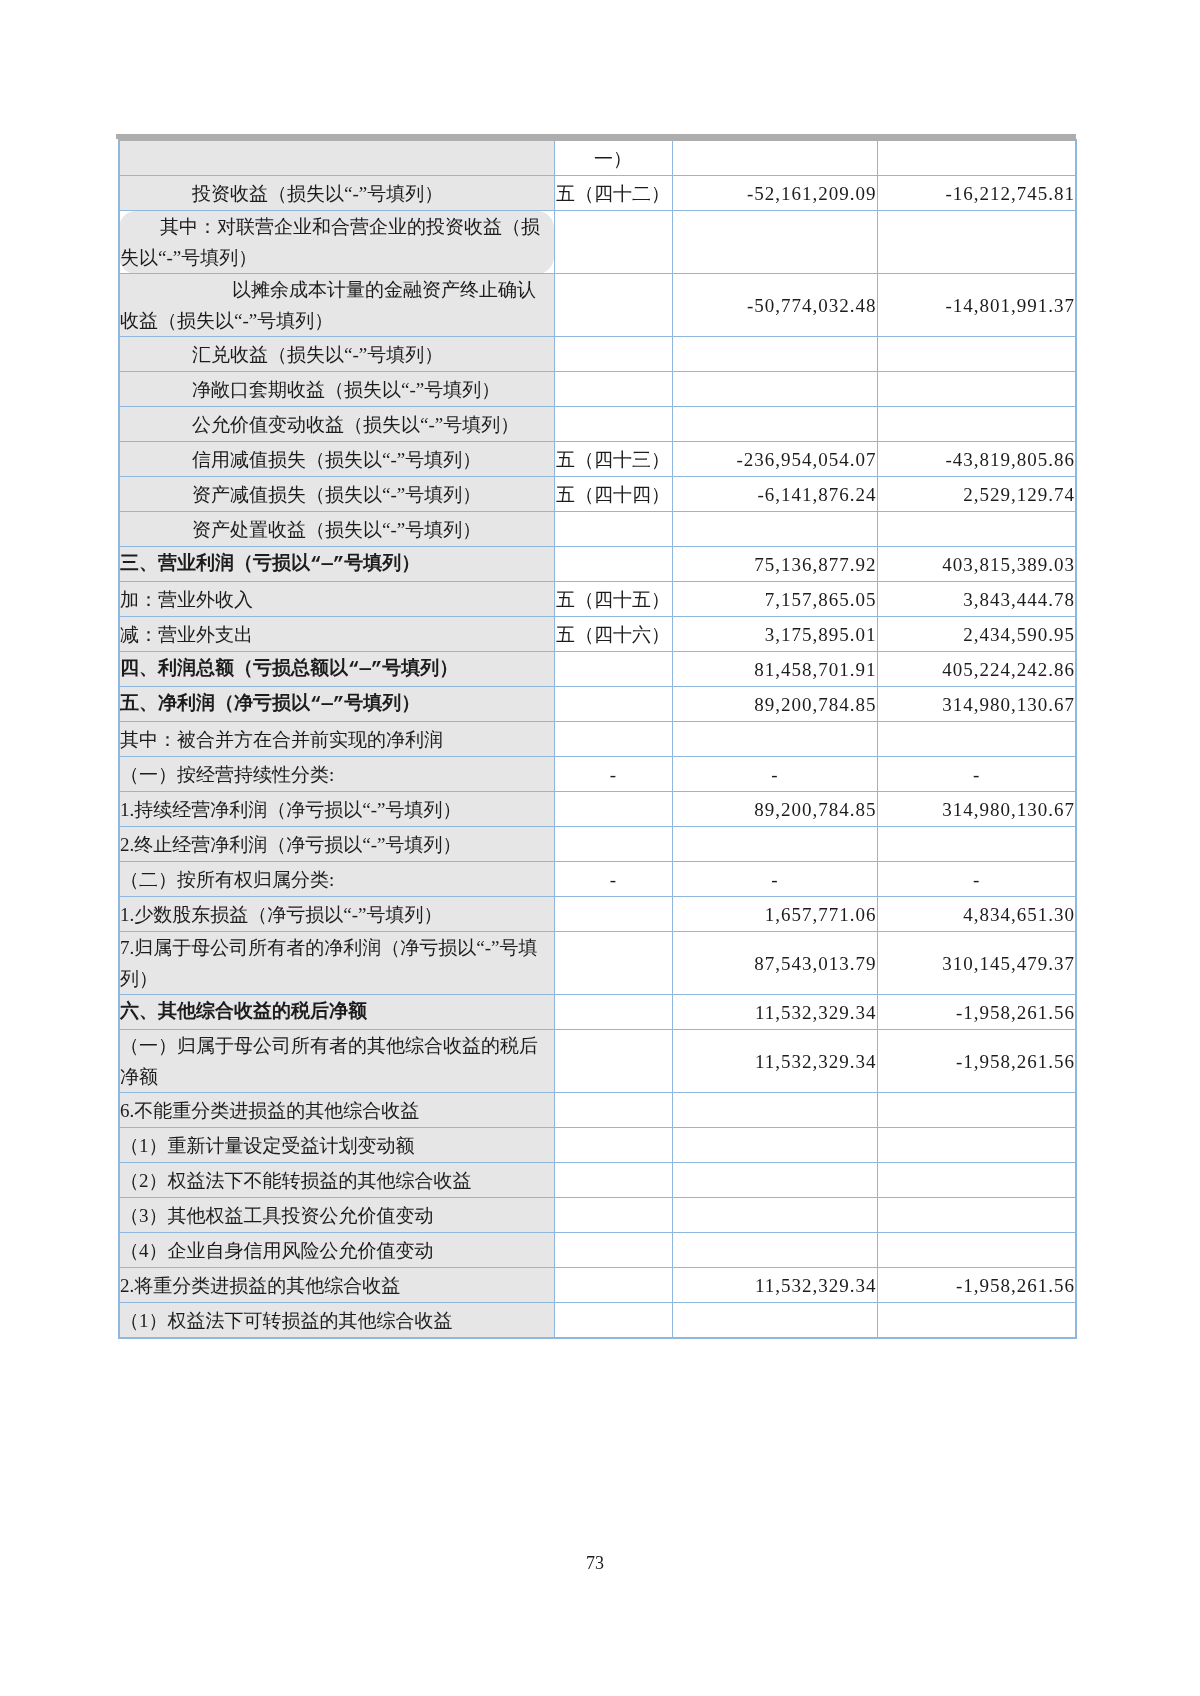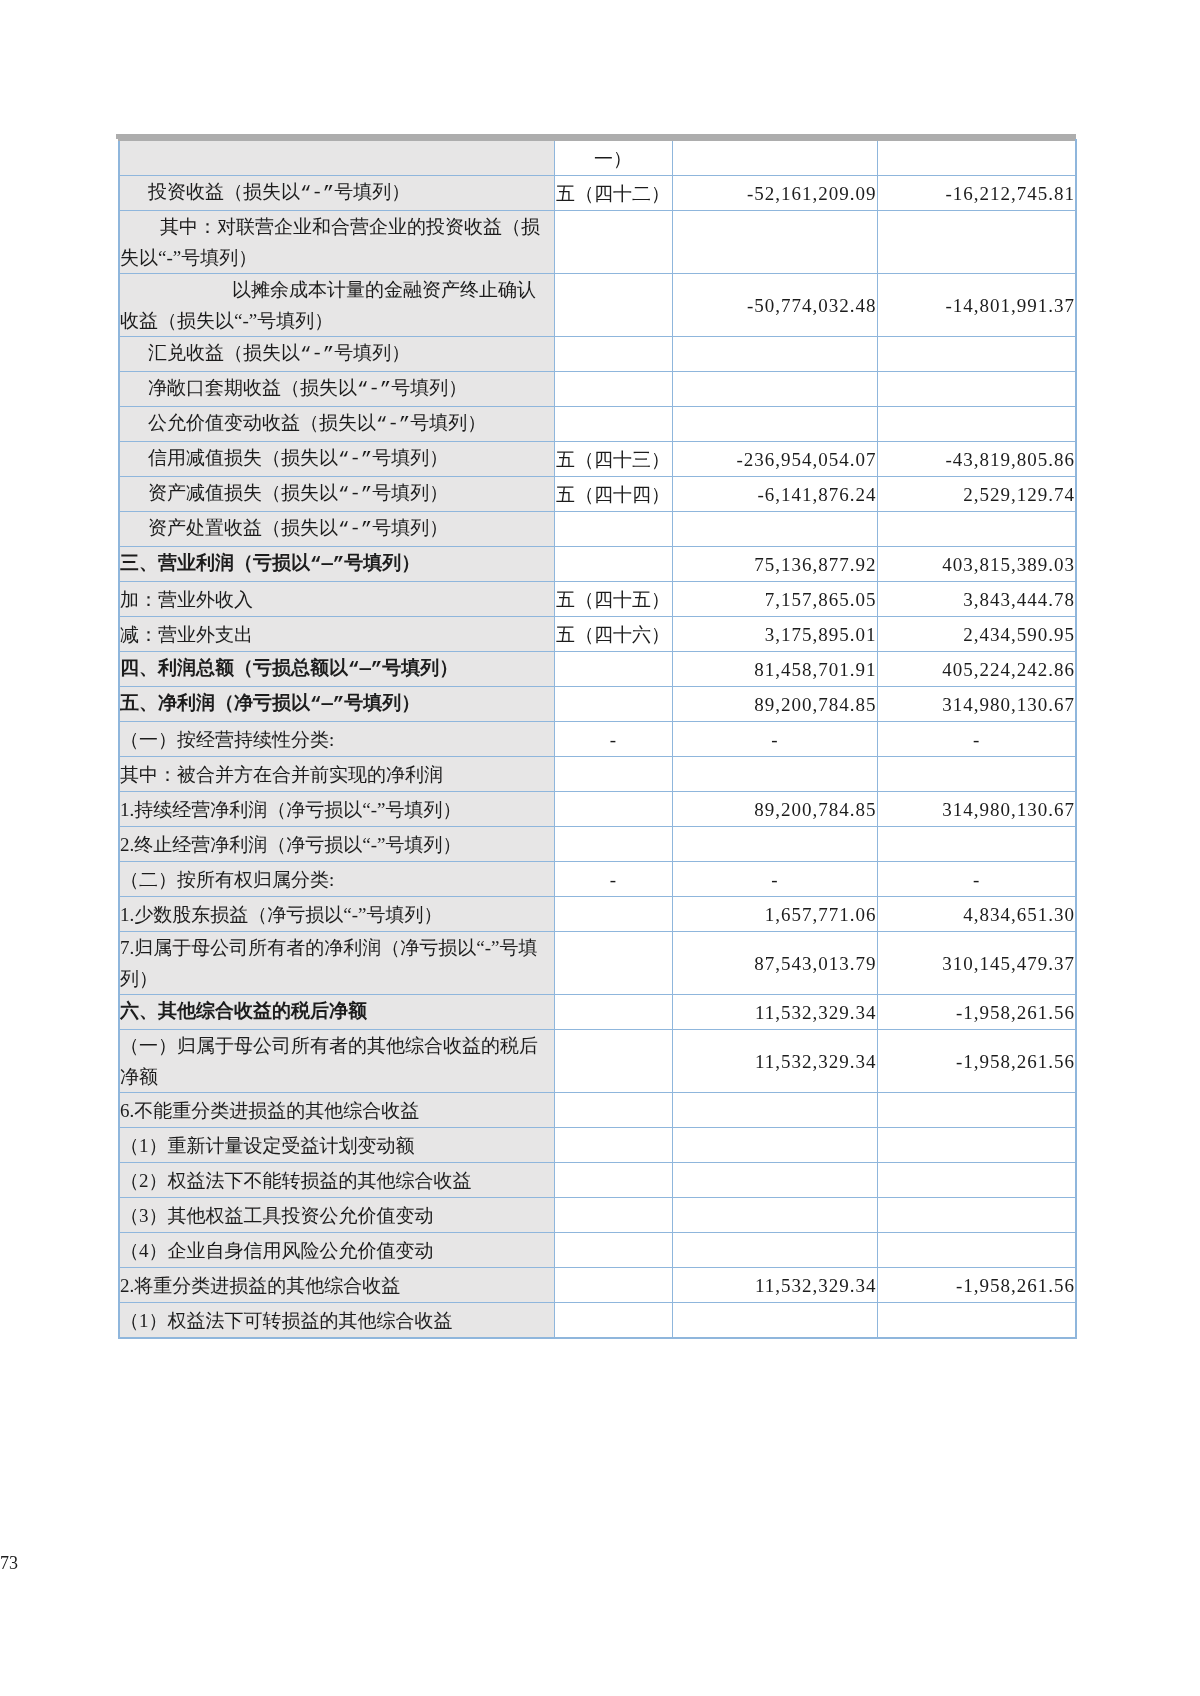--- a/index.html
+++ b/index.html
@@ -65,28 +65,29 @@
   }
   td.val.dash {
     text-align: center;
     padding-right: 0;
     letter-spacing: 0;
   }
   tr.bold td.item {
     font-weight: bold;
     font-family: Liberation Mono, monospace;
   }
-  td.item.l2 { padding-left: 28px; font-family: Liberation Mono, monospace; }
-  td.item.h1 { text-indent: 40px; }
+  td.item.l2 { padding-left: 72px; }
+  td.item.h1 { text-indent: 40px; border-radius: 17px; }
   td.item.h2 { text-indent: 112px; }
   .page-number {
     position: absolute;
     left: 0;
     top: 1553px;
     width: 1190px;
+    text-align: center;
     font-size: 18px;
     color: #1c1c1c;
   }
 </style>
 </head>
 <body>
 
 <div class="page">
 
   <div class="top-shadow"></div>
@@ -183,32 +184,32 @@
           <td class="val">81,458,701.91</td>
           <td class="val">405,224,242.86</td>
         </tr>
         <tr class="bold">
           <td class="item">五、净利润（净亏损以“—”号填列）</td>
           <td class="note"></td>
           <td class="val">89,200,784.85</td>
           <td class="val">314,980,130.67</td>
         </tr>
         <tr>
+          <td class="item">其中：被合并方在合并前实现的净利润</td>
+          <td class="note"></td>
+          <td class="val"></td>
+          <td class="val"></td>
+        </tr>
+        <tr>
           <td class="item">（一）按经营持续性分类:</td>
           <td class="note">-</td>
           <td class="val dash">-</td>
           <td class="val dash">-</td>
         </tr>
         <tr>
-          <td class="item">其中：被合并方在合并前实现的净利润</td>
-          <td class="note"></td>
-          <td class="val"></td>
-          <td class="val"></td>
-        </tr>
-        <tr>
           <td class="item">1.持续经营净利润（净亏损以“-”号填列）</td>
           <td class="note"></td>
           <td class="val">89,200,784.85</td>
           <td class="val">314,980,130.67</td>
         </tr>
         <tr>
           <td class="item">2.终止经营净利润（净亏损以“-”号填列）</td>
           <td class="note"></td>
           <td class="val"></td>
           <td class="val"></td>

